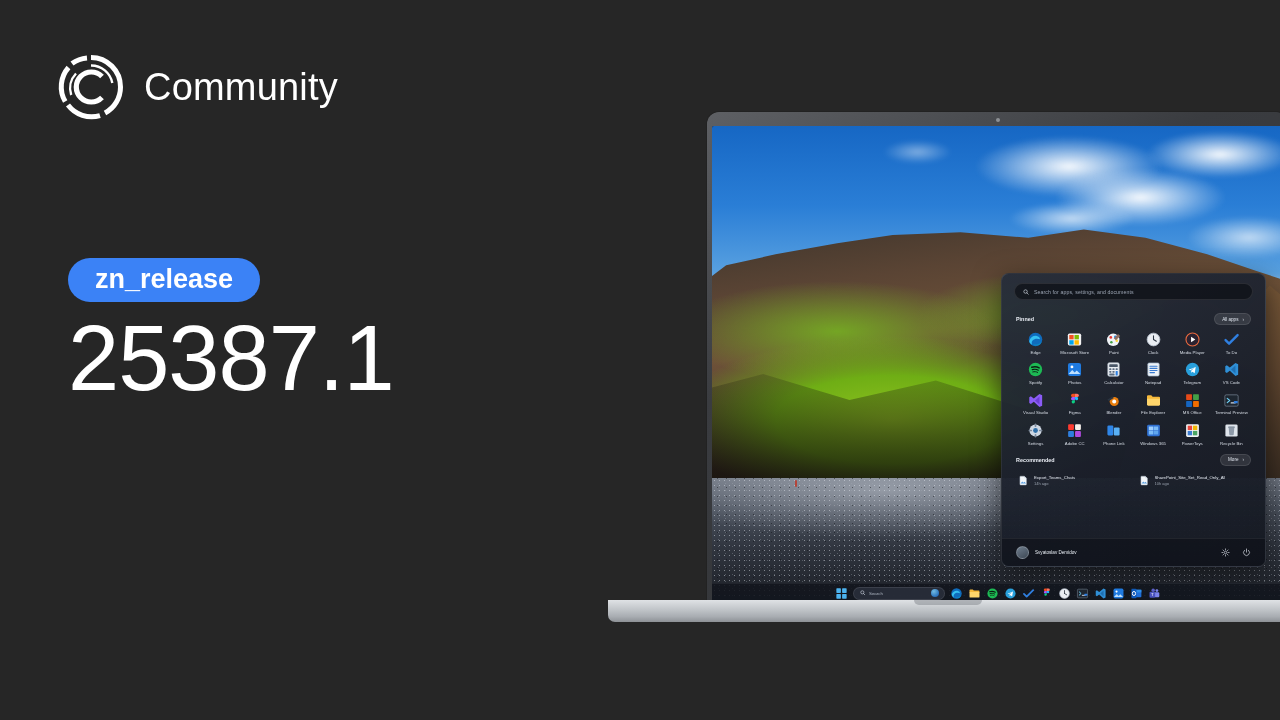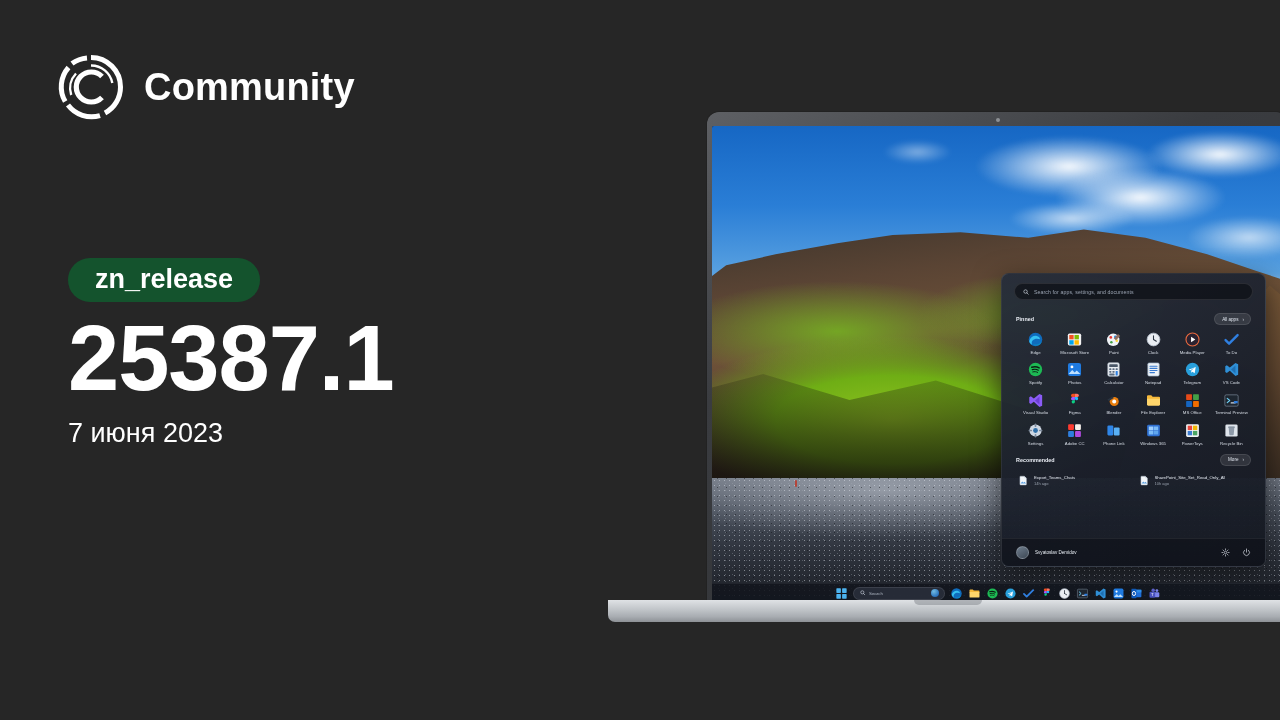--- a/index.html
+++ b/index.html
@@ -11,38 +11,38 @@
     -webkit-font-smoothing:antialiased;
   }
 
   
   .brand {
     position:absolute; left:56px; top:52px;
     display:flex; align-items:center; gap:18px;
   }
   .brand-logo { width:70px; height:70px; display:block; }
   .brand-name {
-    font-size:38px; color:#ffffff; font-weight:700; letter-spacing:.2px;
+    font-size:38px; color:#ffffff; font-weight:400; letter-spacing:.2px;
     line-height:1;
   }
 
   .info { position:absolute; left:68px; top:258px; }
   .badges { display:flex; gap:12px; align-items:center; }
   .badge {
     border-radius:999px;
     font-size:27px; font-weight:700;
     padding:7px 27px 9px;
     line-height:1.05;
     white-space:nowrap;
   }
   .badge-canary { background:#FFC90B; color:#111111; }
-  .badge-branch { background:#14532d; color:#ffffff; }
+  .badge-branch { background:#3b82f6; color:#ffffff; }
 
   .build {
-    font-size:92px; color:#ffffff; font-weight:700;
+    font-size:92px; color:#ffffff; font-weight:400;
     line-height:1.06; margin-top:8px; letter-spacing:-1px;
   }
   .date {
     font-size:27px; color:#ffffff; font-weight:400; margin-top:10px;
   }
 
   
   .laptop { position:absolute; left:608px; top:112px; width:680px; height:510px; }
 
   .lid {
@@ -233,21 +233,20 @@
     </svg>
   </span>
   <span class="brand-name">Community</span>
 </div>
 
 <div class="info">
   <div class="badges">
     <span class="badge badge-branch">zn_release</span>
   </div>
   <div class="build">25387.1</div>
-  <div class="date">7 июня 2023</div>
 </div>
 
 <div class="laptop">
   <div class="lid">
     <span class="webcam"></span>
 
     <div class="screen">
 
       <div class="wallpaper">
         <div class="wp-sky"></div>

